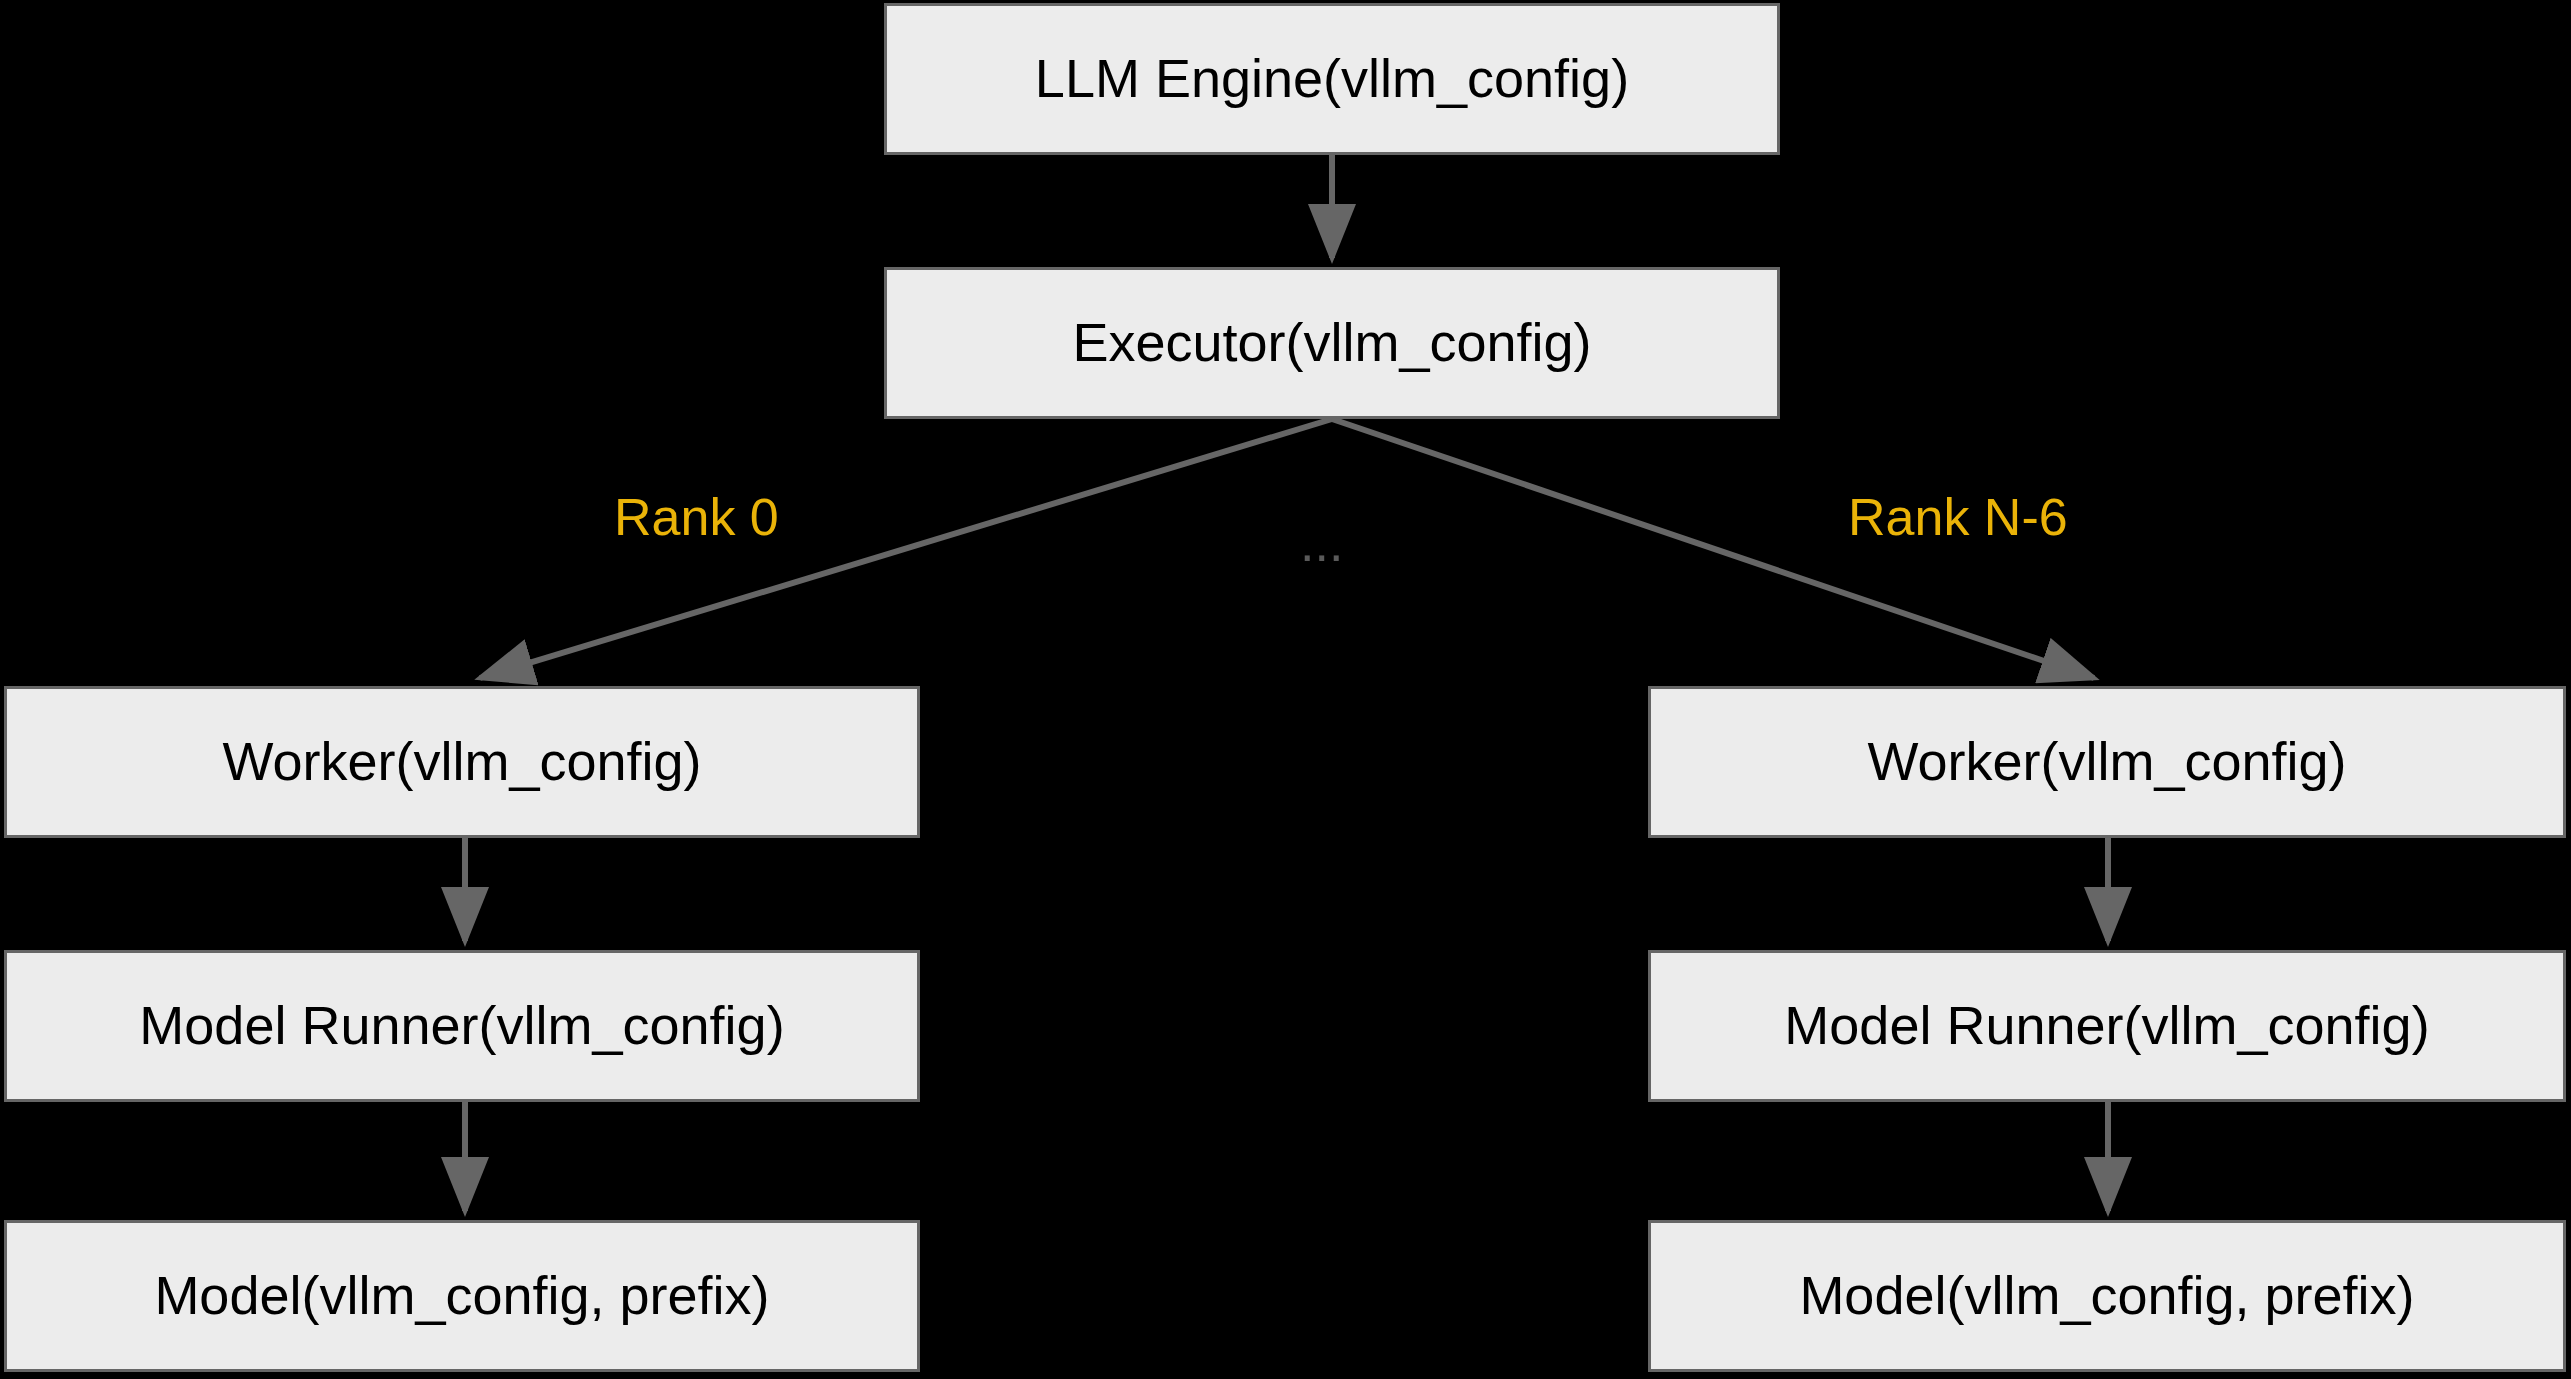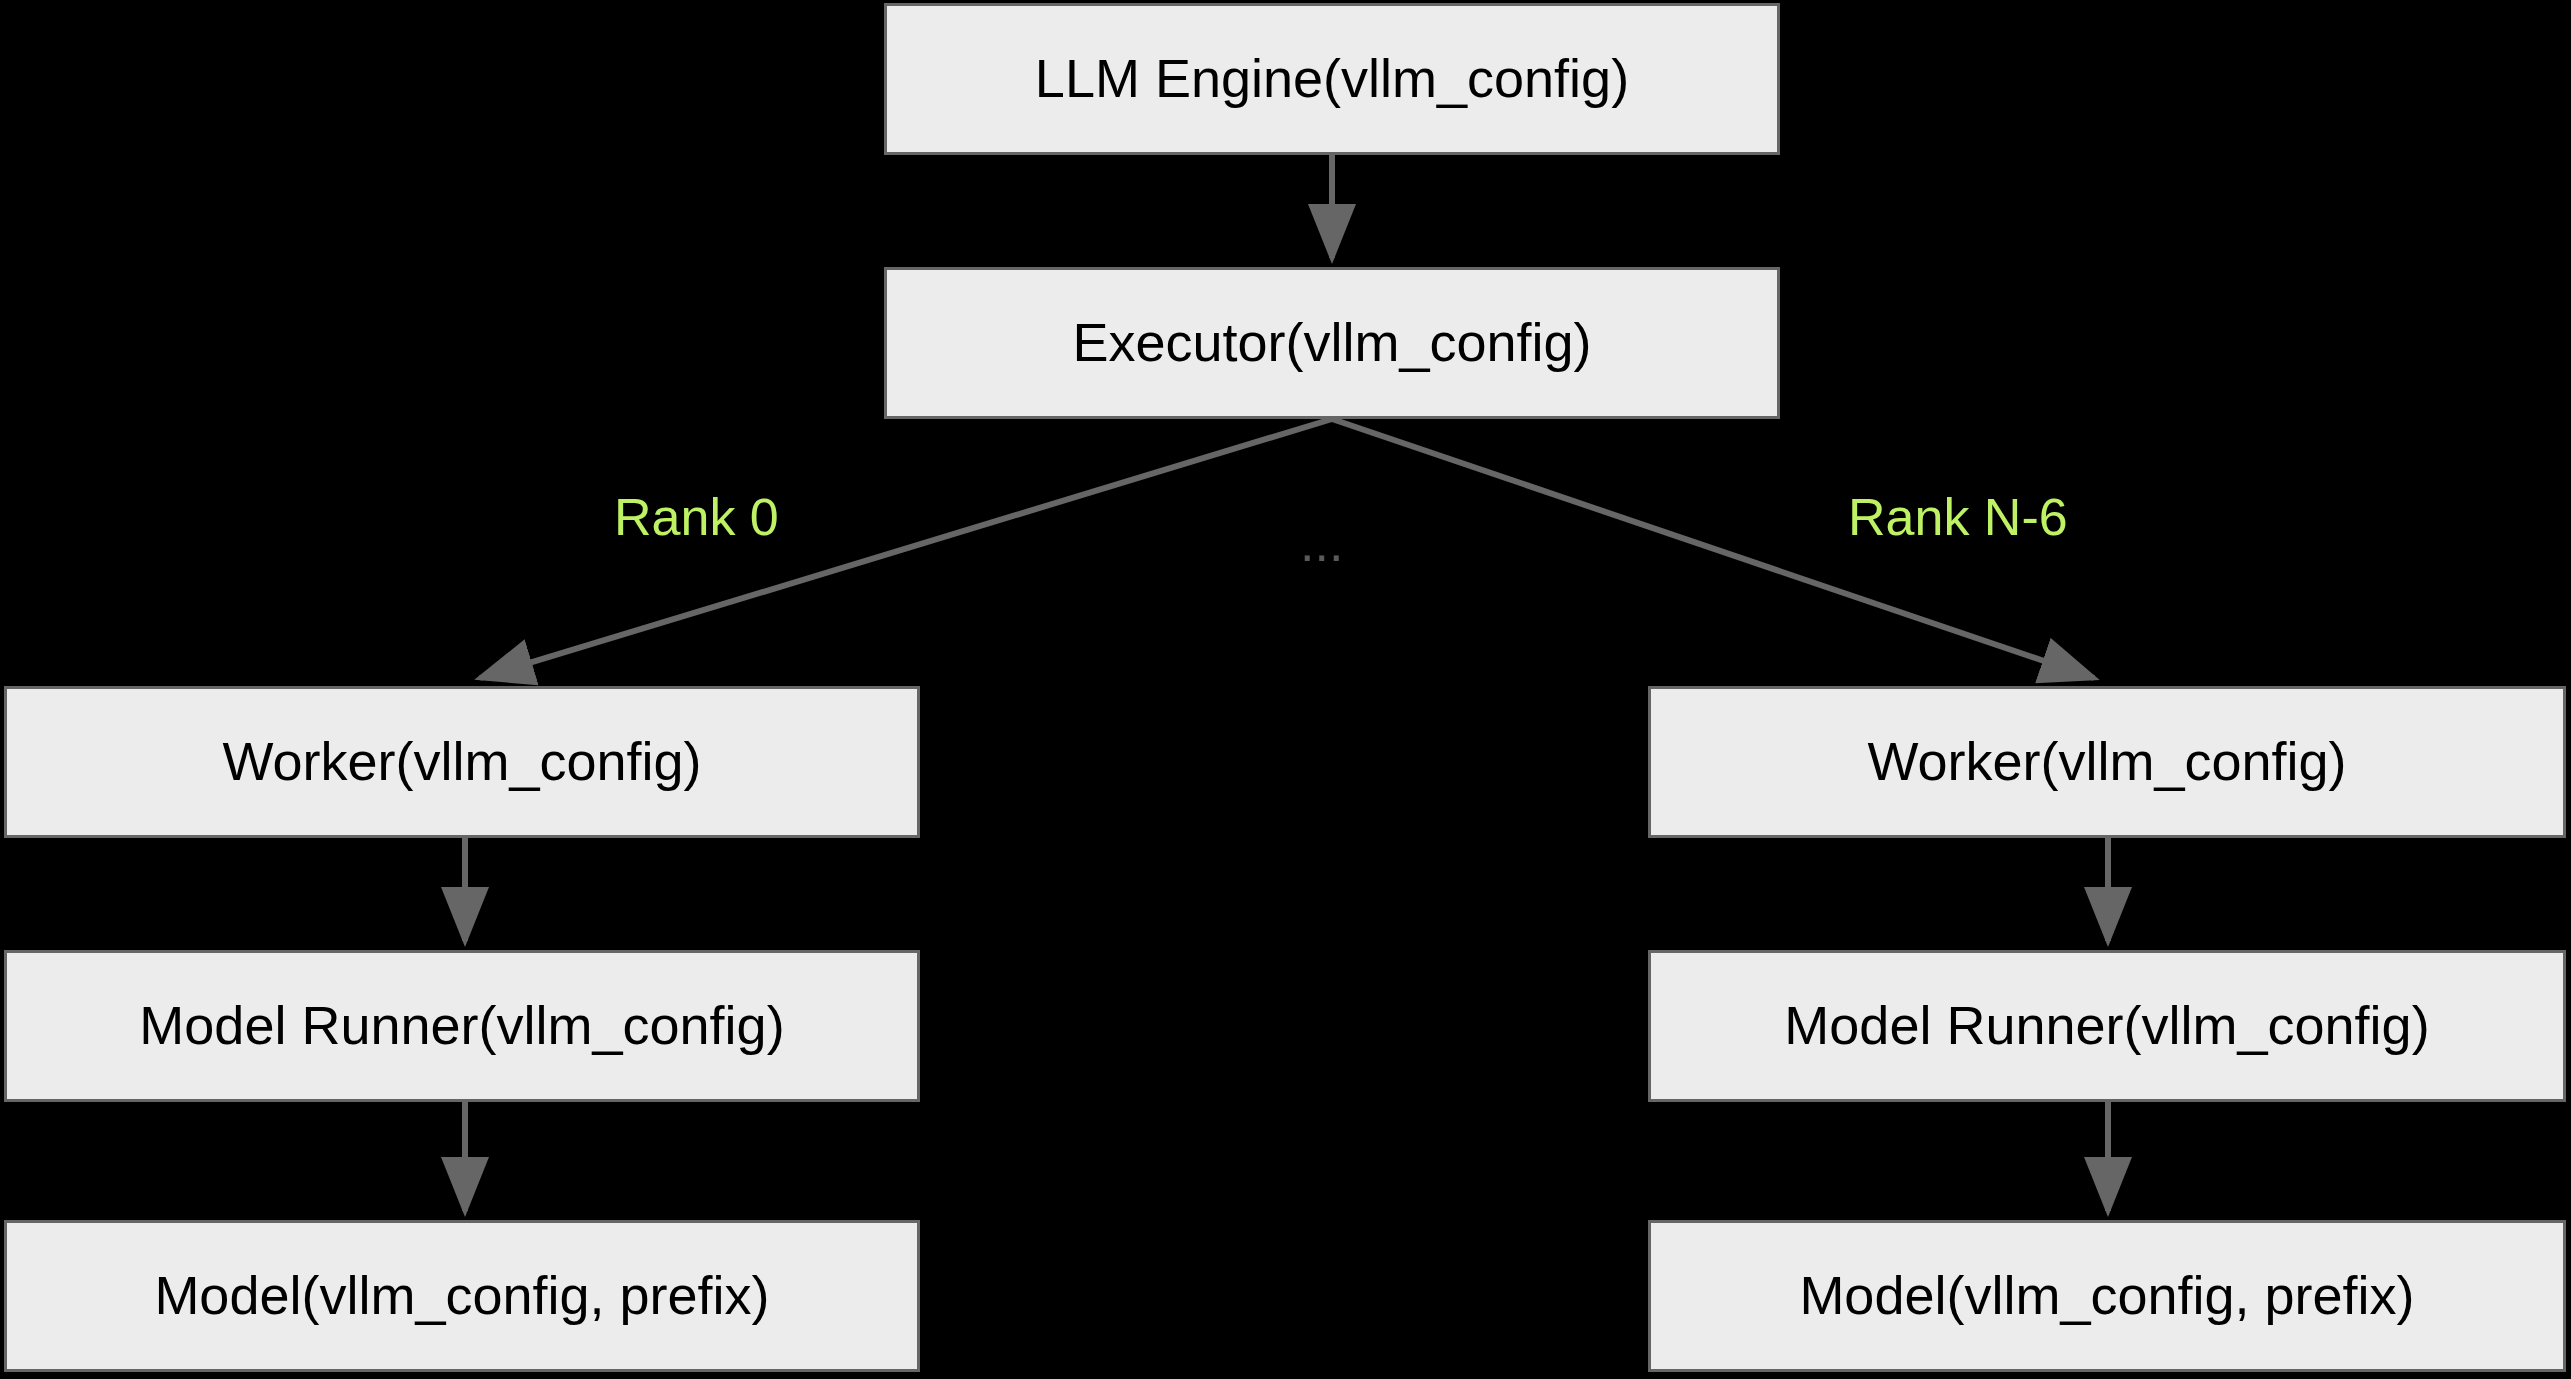--- a/index.html
+++ b/index.html
@@ -37,21 +37,21 @@
     color: #000000;
     font-size: 54px;
     font-weight: 400;
     line-height: 1.1;
     letter-spacing: 0px;
     white-space: nowrap;
     font-family: "Liberation Sans", sans-serif;
   }
   .edge-label {
     position: absolute;
-    color: #bef264;
+    color: #eab308;
     font-size: 52px;
     font-weight: 400;
     white-space: nowrap;
     z-index: 3;
     font-family: "Liberation Sans", sans-serif;
   }
   .ellipsis-label {
     position: absolute;
     color: #5a5a5a;
     font-size: 52px;

